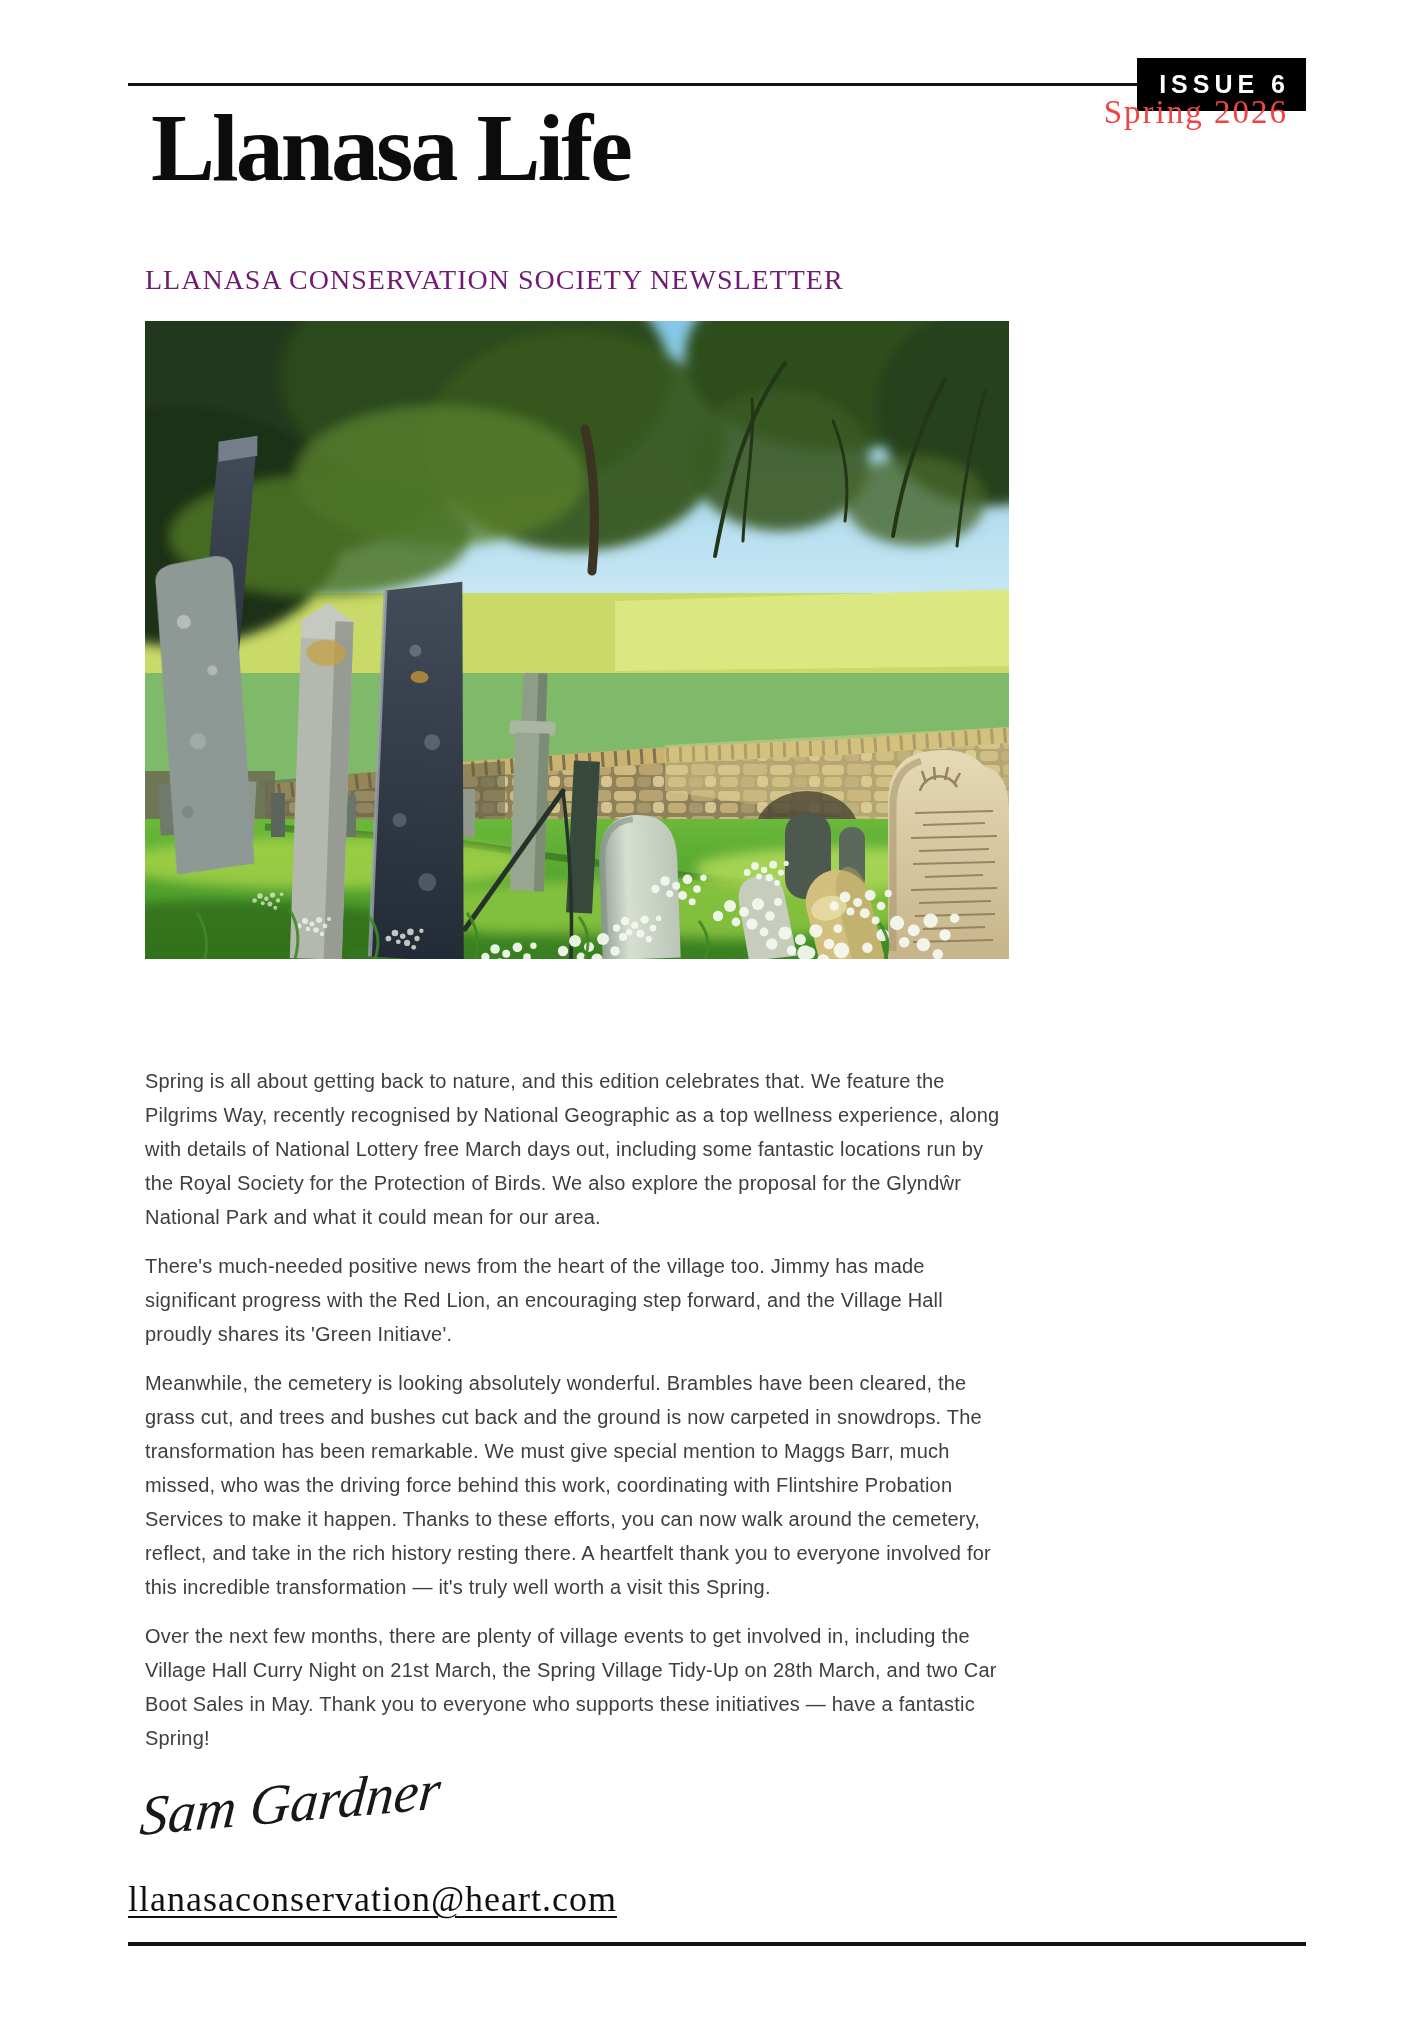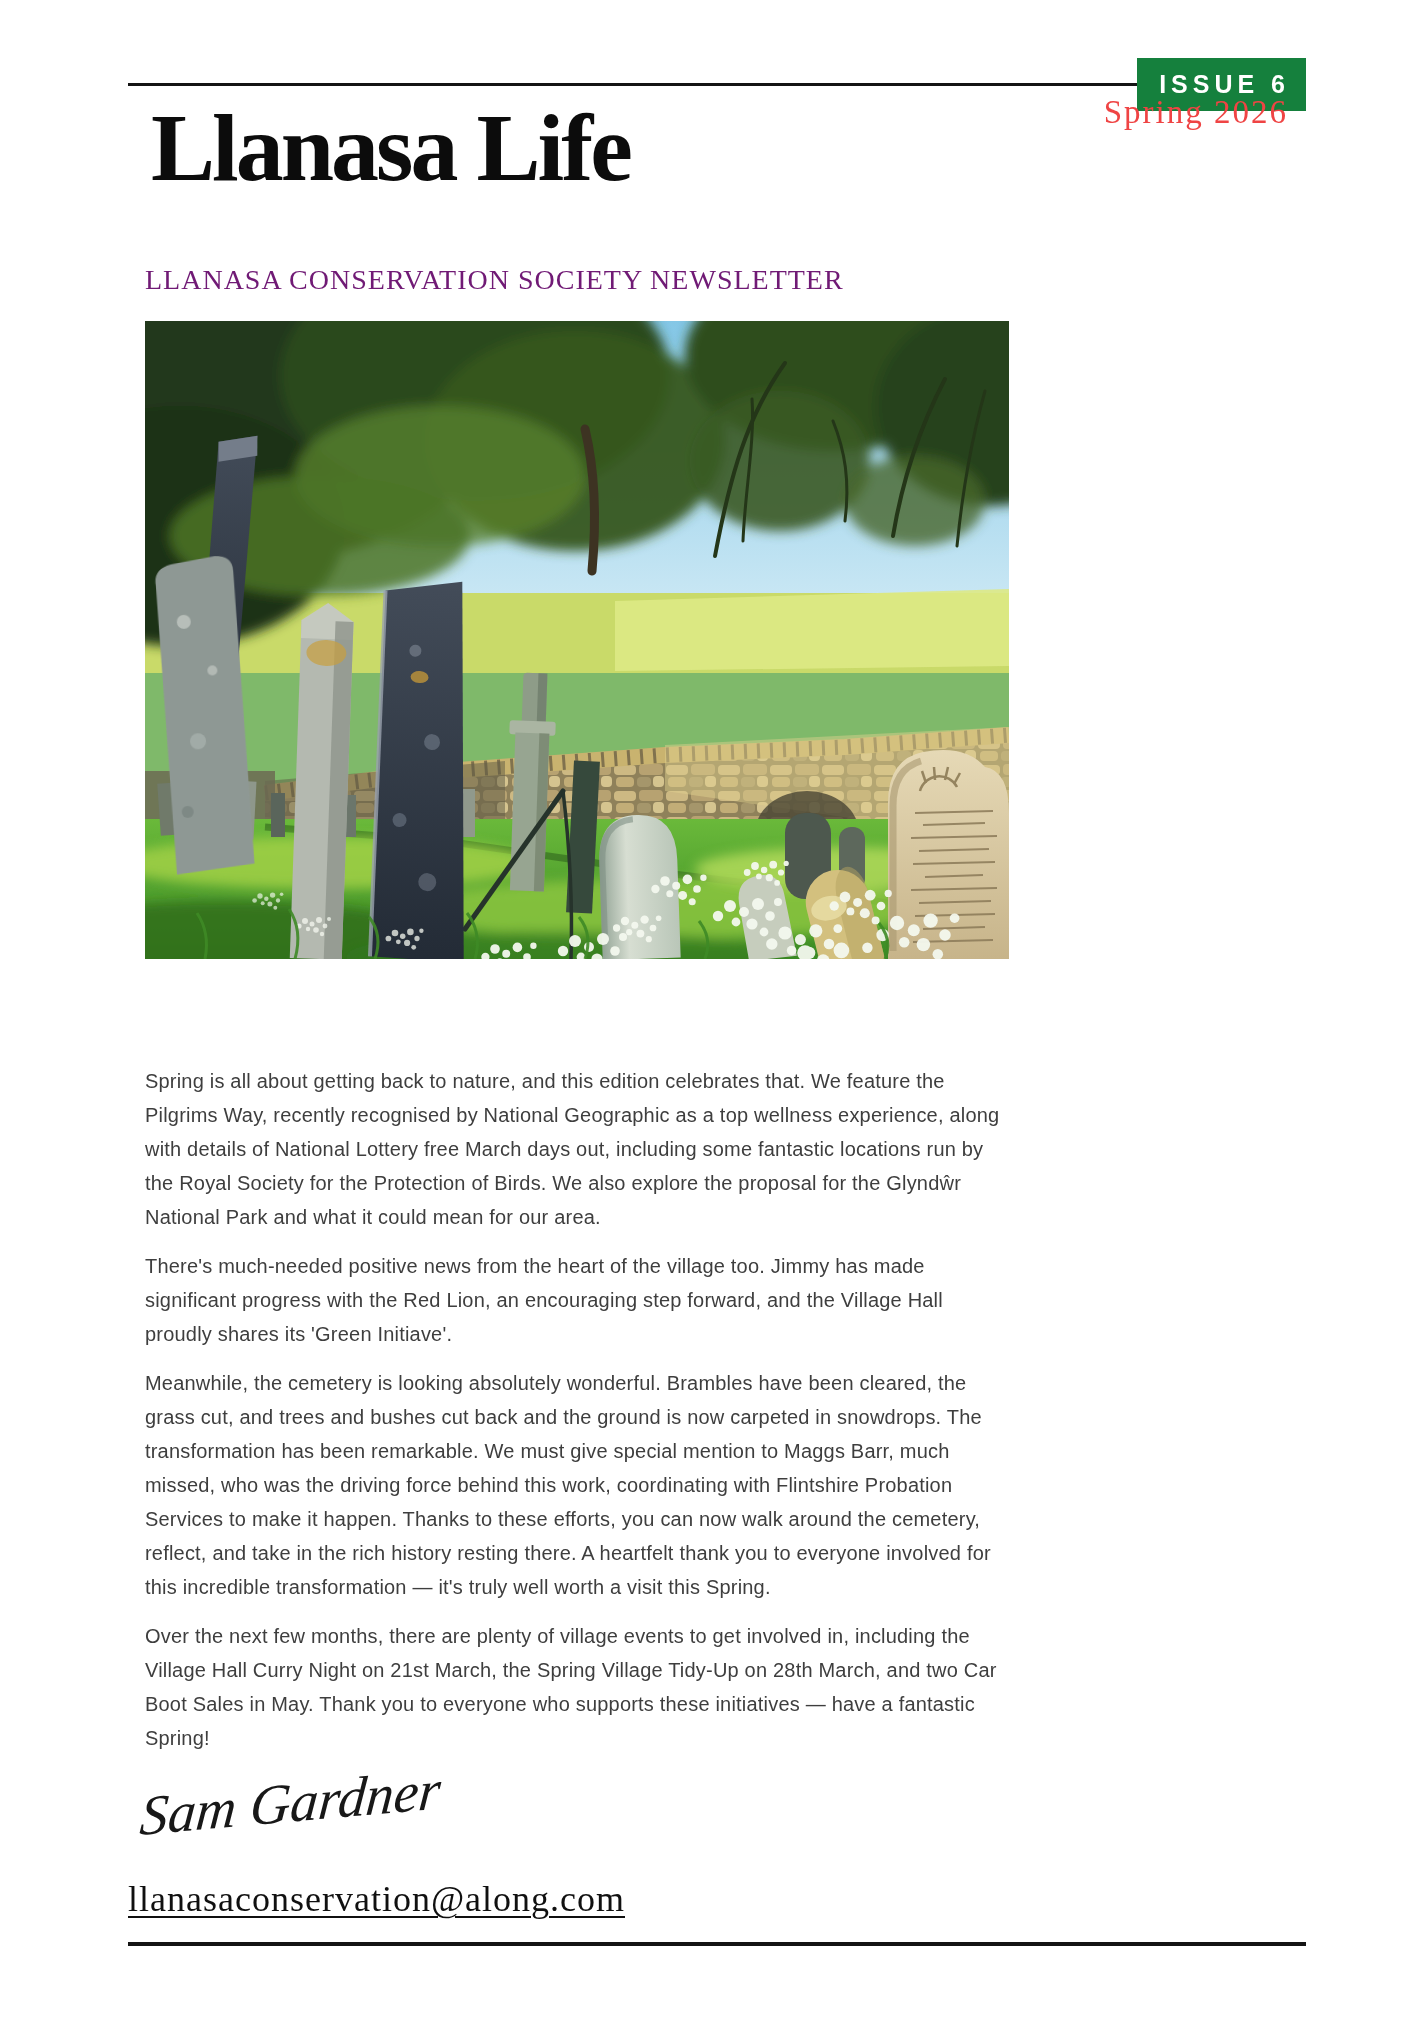--- a/index.html
+++ b/index.html
@@ -4,21 +4,21 @@
 <style>
   html,body{margin:0;padding:0;background:#e9e9e9;}
   .page{
     position:relative;width:1428px;height:2028px;background:#ffffff;
     margin:0 auto;overflow:hidden;
     font-family:"Liberation Sans",sans-serif;color:#111;
   }
   
   .rule-top{position:absolute;left:128px;top:83px;width:1178px;border-top:3px solid #141414;}
   .issue-badge{
-    position:absolute;right:0;top:-28px;height:53px;background:#15803d;color:#ffffff;
+    position:absolute;right:0;top:-28px;height:53px;background:#000000;color:#ffffff;
     font:700 25px/53px "Liberation Sans",sans-serif;letter-spacing:5px;
     padding:0 16px 0 22px;white-space:nowrap;
   }
   .season{
     position:absolute;top:94px;right:140px;
     font:400 33px/1.1 "Liberation Serif",serif;letter-spacing:2px;color:#ef4444;
     white-space:nowrap;
     margin-left:36px;
   }
   .masthead{
@@ -292,16 +292,16 @@
 
 
   <div class="bodycopy">
     <p>Spring is all about getting back to nature, and this edition celebrates that. We feature the Pilgrims Way, recently recognised by National Geographic as a top wellness experience, along with details of National Lottery free March days out, including some fantastic locations run by the Royal Society for the Protection of Birds. We also explore the proposal for the Glyndŵr National Park and what it could mean for our area.</p>
     <p>There's much-needed positive news from the heart of the village too. Jimmy has made significant progress with the Red Lion, an encouraging step forward, and the Village Hall proudly shares its 'Green Initiave'.</p>
     <p>Meanwhile, the cemetery is looking absolutely wonderful. Brambles have been cleared, the grass cut, and trees and bushes cut back and the ground is now carpeted in snowdrops. The transformation has been remarkable. We must give special mention to Maggs Barr, much missed, who was the driving force behind this work, coordinating with Flintshire Probation Services to make it happen. Thanks to these efforts, you can now walk around the cemetery, reflect, and take in the rich history resting there. A heartfelt thank you to everyone involved for this incredible transformation — it's truly well worth a visit this Spring.</p>
     <p>Over the next few months, there are plenty of village events to get involved in, including the Village Hall Curry Night on 21st March, the Spring Village Tidy-Up on 28th March,  and two Car Boot Sales in May. Thank you to everyone who supports these initiatives — have a fantastic Spring!</p>
   </div>
 
   <div class="signature">Sam Gardner</div>
-  <a class="email" href="#">llanasaconservation@along.com</a>
+  <a class="email" href="#">llanasaconservation@heart.com</a>
   <div class="rule-bottom"></div>
 
 </div>
 
 </body></html>

